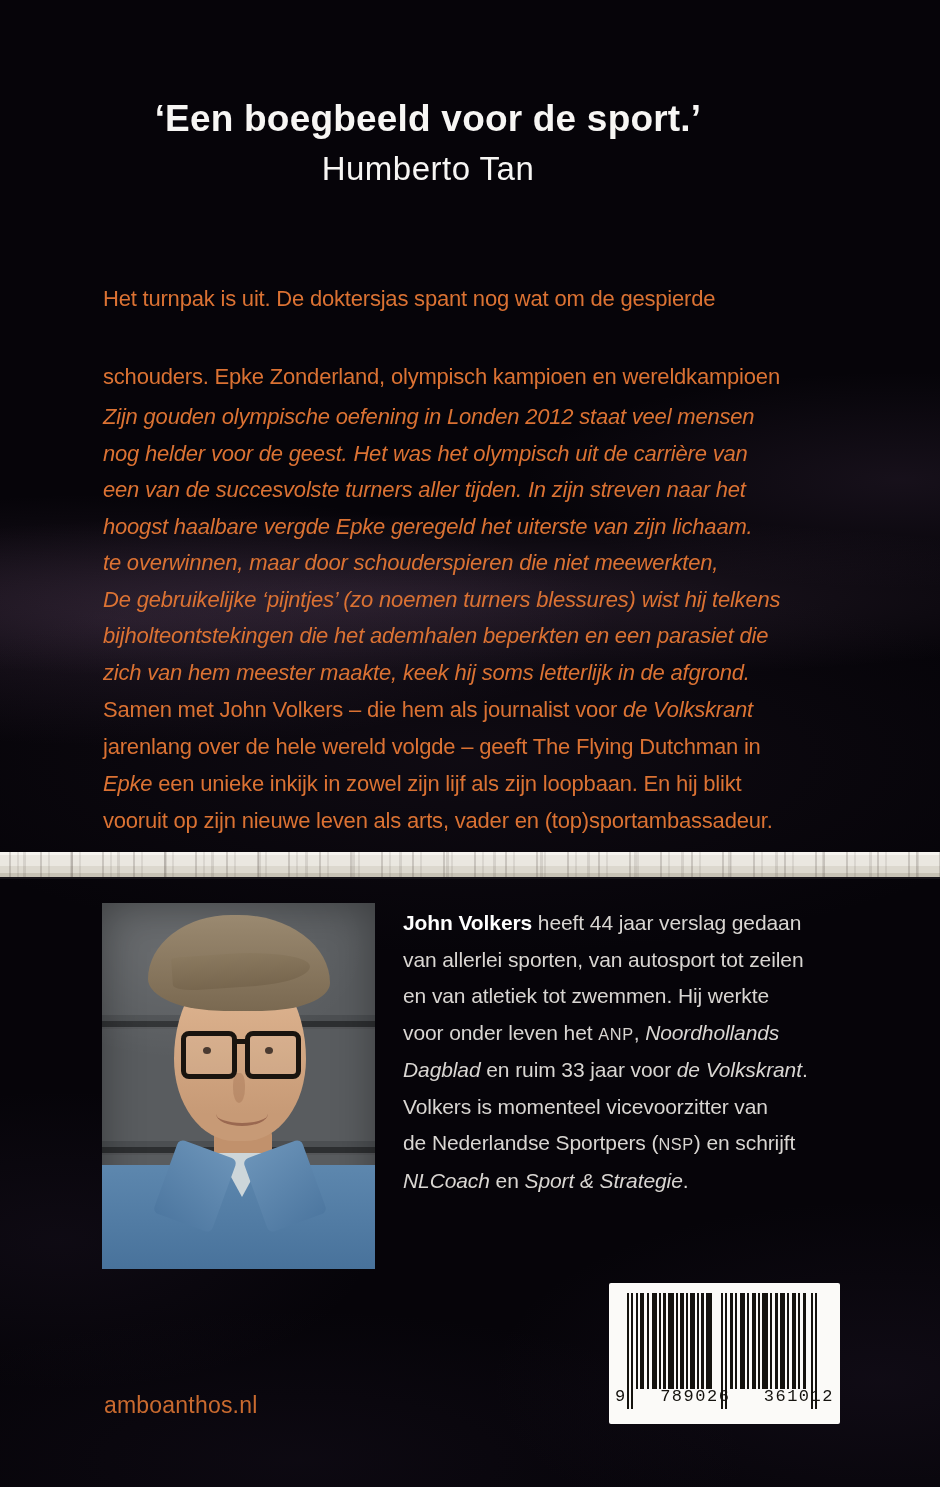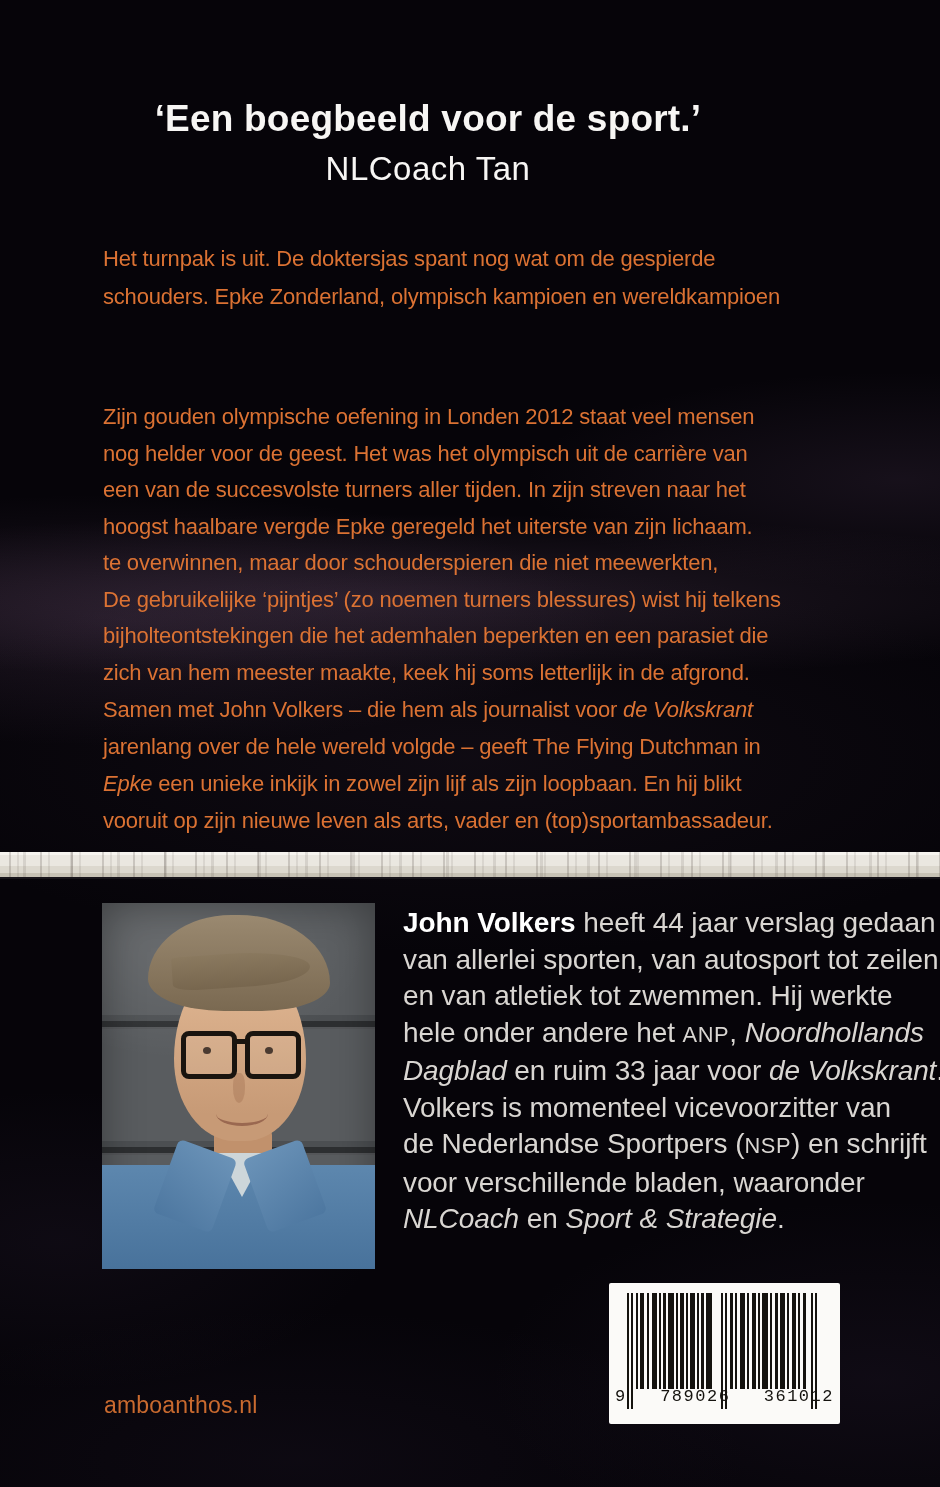--- a/index.html
+++ b/index.html
@@ -14,22 +14,22 @@
       radial-gradient(800px 260px at 470px 760px, rgba(80,58,85,0.12), transparent 75%),
       radial-gradient(420px 200px at 60px 1240px, rgba(90,66,110,0.10), transparent 75%),
       radial-gradient(520px 240px at 880px 1380px, rgba(85,62,105,0.12), transparent 75%),
       radial-gradient(600px 200px at 300px 1460px, rgba(75,55,95,0.10), transparent 75%);
   }
   .headline{position:absolute;left:0;top:96px;width:856px;text-align:center;color:#F7F6F4;}
   .headline .quote{font-size:37px;font-weight:700;letter-spacing:0.2px;line-height:1.25;}
   .headline .attrib{font-size:33px;font-weight:400;margin-top:8px;letter-spacing:0.5px;}
   .para{position:absolute;left:103px;width:770px;color:#DB7233;font-size:22px;font-weight:400;letter-spacing:-0.2px;}
   .para .tline{white-space:nowrap;}
-  #p1{top:240px;} #p1 .tline{line-height:38px;}
-  #p2{top:399px;} #p2 .tline{line-height:36.5px;}
+  #p1{top:240px;} #p1 .tline{line-height:38px;margin-top:40px;}
+  #p2{top:399px;} #p2 .tline{line-height:36.5px;font-style:italic;}
   #p3{top:691px;} #p3 .tline{line-height:37px;}
   .i{font-style:italic;}
   .b{font-weight:700;}
   .sc{font-size:0.78em;letter-spacing:0.6px;}
   .divider{
     position:absolute;left:0;top:852px;width:940px;height:25px;
     background-color:#E8E5DE;
     background-image:
       repeating-linear-gradient(90deg, rgba(70,60,55,0) 0 9px, rgba(70,60,55,0.20) 9px 11px, rgba(70,60,55,0) 11px 17px, rgba(70,60,55,0.10) 17px 19px, rgba(70,60,55,0) 19px 31px),
       repeating-linear-gradient(90deg, rgba(60,50,45,0) 0 23px, rgba(60,50,45,0.12) 23px 26px, rgba(60,50,45,0) 26px 47px),
@@ -57,39 +57,39 @@
     border-radius:10% 90% 60% 30% / 10% 80% 70% 30%;transform:rotate(-4deg);}
   .ph-glasses{left:79px;top:128px;width:120px;height:46px;}
   .ph-lens{top:0;width:46px;height:38px;border:5px solid #19140f;border-radius:8px;background:rgba(235,225,215,0.10);}
   .ph-lens.l{left:0;} .ph-lens.r{left:64px;}
   .ph-bridge{left:52px;top:8px;width:14px;height:5px;background:#19140f;}
   .ph-eye{top:16px;width:8px;height:7px;background:#4a3a30;border-radius:50%;}
   .ph-eye.l{left:22px;} .ph-eye.r{left:84px;}
   .ph-nose{left:131px;top:170px;width:12px;height:30px;background:rgba(150,100,70,0.30);border-radius:40% 40% 50% 50%;}
   .ph-mouth{left:114px;top:210px;width:52px;height:10px;border-bottom:3px solid #9a6850;border-radius:0 0 26px 26px / 0 0 12px 12px;}
   
-  .bio{position:absolute;left:403px;top:905px;width:470px;color:#D9D6D2;font-size:28px;letter-spacing:-0.1px;}
+  .bio{position:absolute;left:403px;top:905px;width:470px;color:#D9D6D2;font-size:21px;letter-spacing:-0.1px;}
   .bio .tline{white-space:nowrap;line-height:36.5px;}
   .bio .b{color:#FFFFFF;}
   
   .barcode{position:absolute;left:609px;top:1283px;width:231px;height:141px;background:#FBFAF8;border-radius:2px;}
   .barcode svg{position:absolute;left:0;top:0;}
   .barcode .digits{position:absolute;left:6px;top:104px;width:219px;display:flex;justify-content:space-between;
     font-family:"Liberation Mono",monospace;font-size:17px;color:#15130f;letter-spacing:1.5px;}
   
   .url{position:absolute;left:104px;top:1392px;color:#C96A2F;font-size:23px;letter-spacing:0.2px;}
 </style>
 </head>
 <body>
 
 <div class="cover">
 
   <div class="headline">
     <div class="quote">‘Een boegbeeld voor de sport.’</div>
-    <div class="attrib">NLCoach Tan</div>
+    <div class="attrib">Humberto Tan</div>
   </div>
 
   <div class="para" id="p1">
       <div class="tline"><span>Het turnpak is uit. De doktersjas spant nog wat om de gespierde</span></div>
       <div class="tline"><span>schouders. Epke Zonderland, olympisch kampioen en wereldkampioen</span></div>
     </div>
   <div class="para" id="p2">
       <div class="tline"><span>Zijn gouden olympische oefening in Londen 2012 staat veel mensen</span></div>
       <div class="tline"><span>nog helder voor de geest. Het was het olympisch uit de carrière van</span></div>
       <div class="tline"><span>een van de succesvolste turners aller tijden. In zijn streven naar het</span></div>
@@ -125,25 +125,24 @@
       <div class="ph-bridge"></div>
       <div class="ph-eye l"></div>
       <div class="ph-eye r"></div>
     </div>
   </div>
 
   <div class="bio">
       <div class="tline"><span class="b">John Volkers</span><span> heeft 44 jaar verslag gedaan</span></div>
       <div class="tline"><span>van allerlei sporten, van autosport tot zeilen</span></div>
       <div class="tline"><span>en van atletiek tot zwemmen. Hij werkte</span></div>
-      <div class="tline"><span>hele onder andere het </span><span class="sc">ANP</span><span>, </span><span class="i">Noordhollands</span></div>
+      <div class="tline"><span>voor onder leven het </span><span class="sc">ANP</span><span>, </span><span class="i">Noordhollands</span></div>
       <div class="tline"><span class="i">Dagblad</span><span> en ruim 33 jaar voor </span><span class="i">de Volkskrant</span><span>.</span></div>
       <div class="tline"><span>Volkers is momenteel vicevoorzitter van</span></div>
       <div class="tline"><span>de Nederlandse Sportpers (</span><span class="sc">NSP</span><span>) en schrijft</span></div>
-      <div class="tline"><span>voor verschillende bladen, waaronder</span></div>
       <div class="tline"><span class="i">NLCoach</span><span> en </span><span class="i">Sport &amp; Strategie</span><span>.</span></div>
     </div>
 
   <div class="barcode">
     <svg width="231" height="141" viewBox="0 0 231 141">
       <g fill="#15130f">
 
         <rect x="18" y="10" width="2" height="116"></rect>
           <rect x="22" y="10" width="2" height="116"></rect>
 

